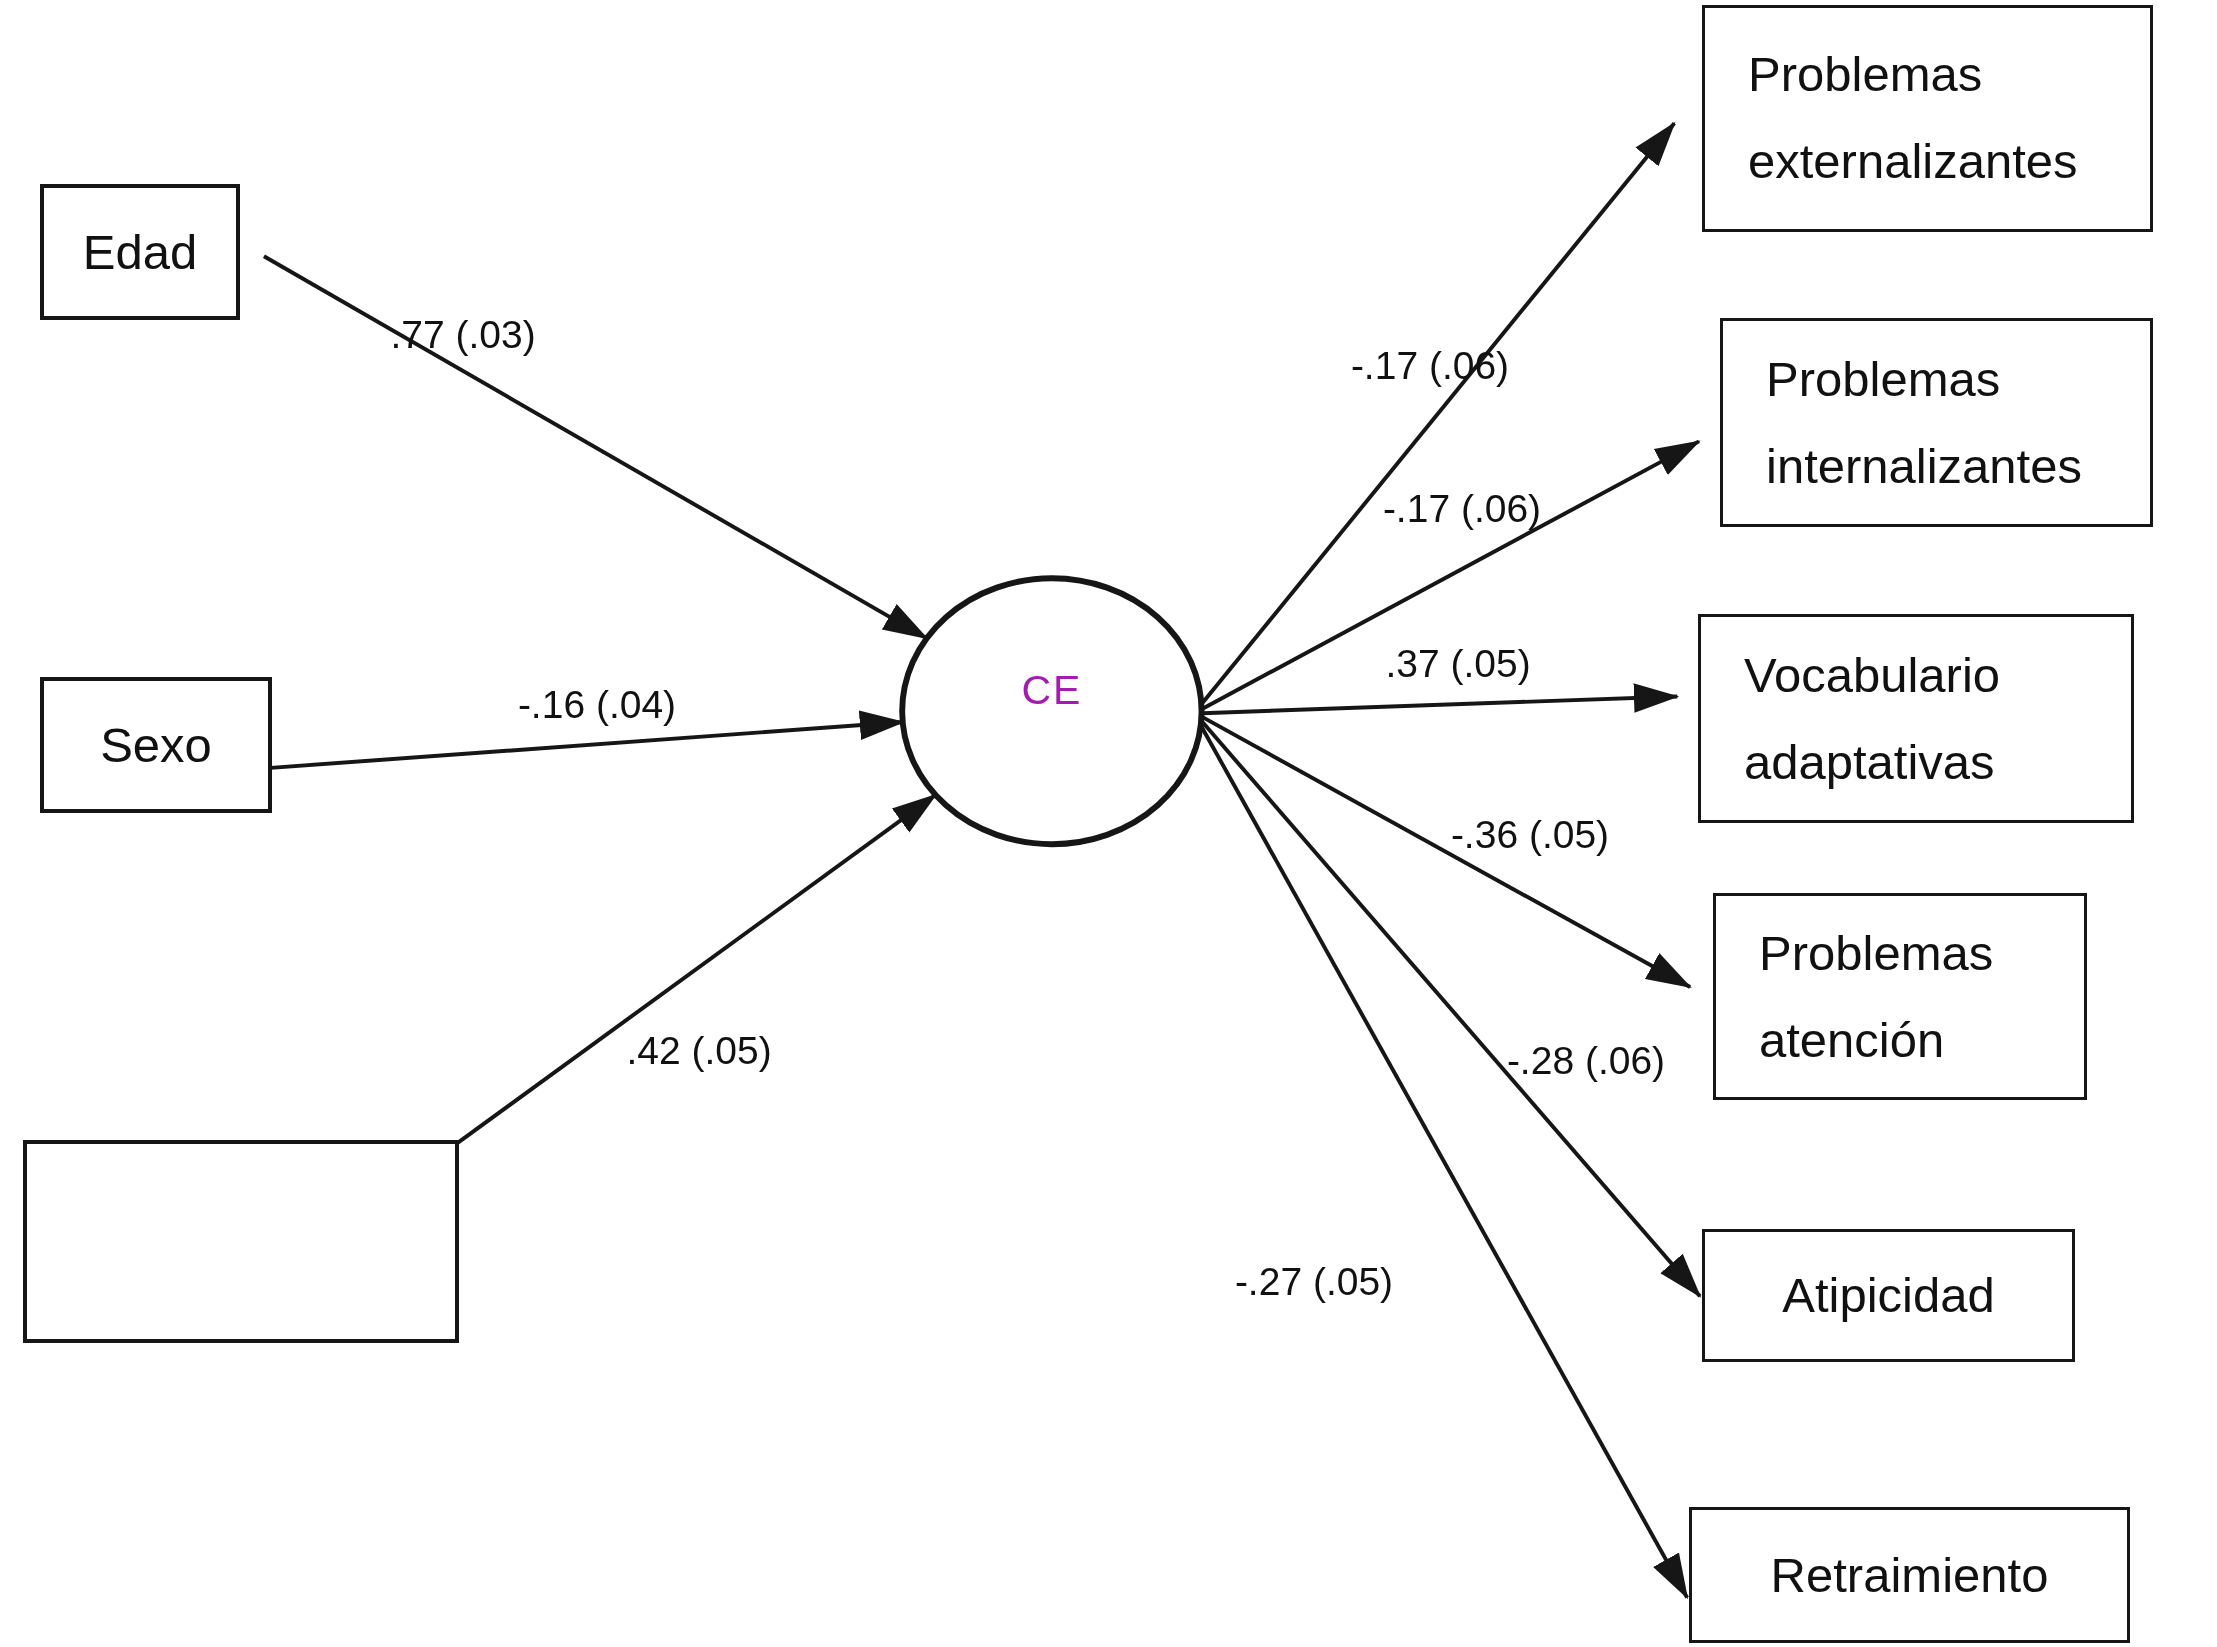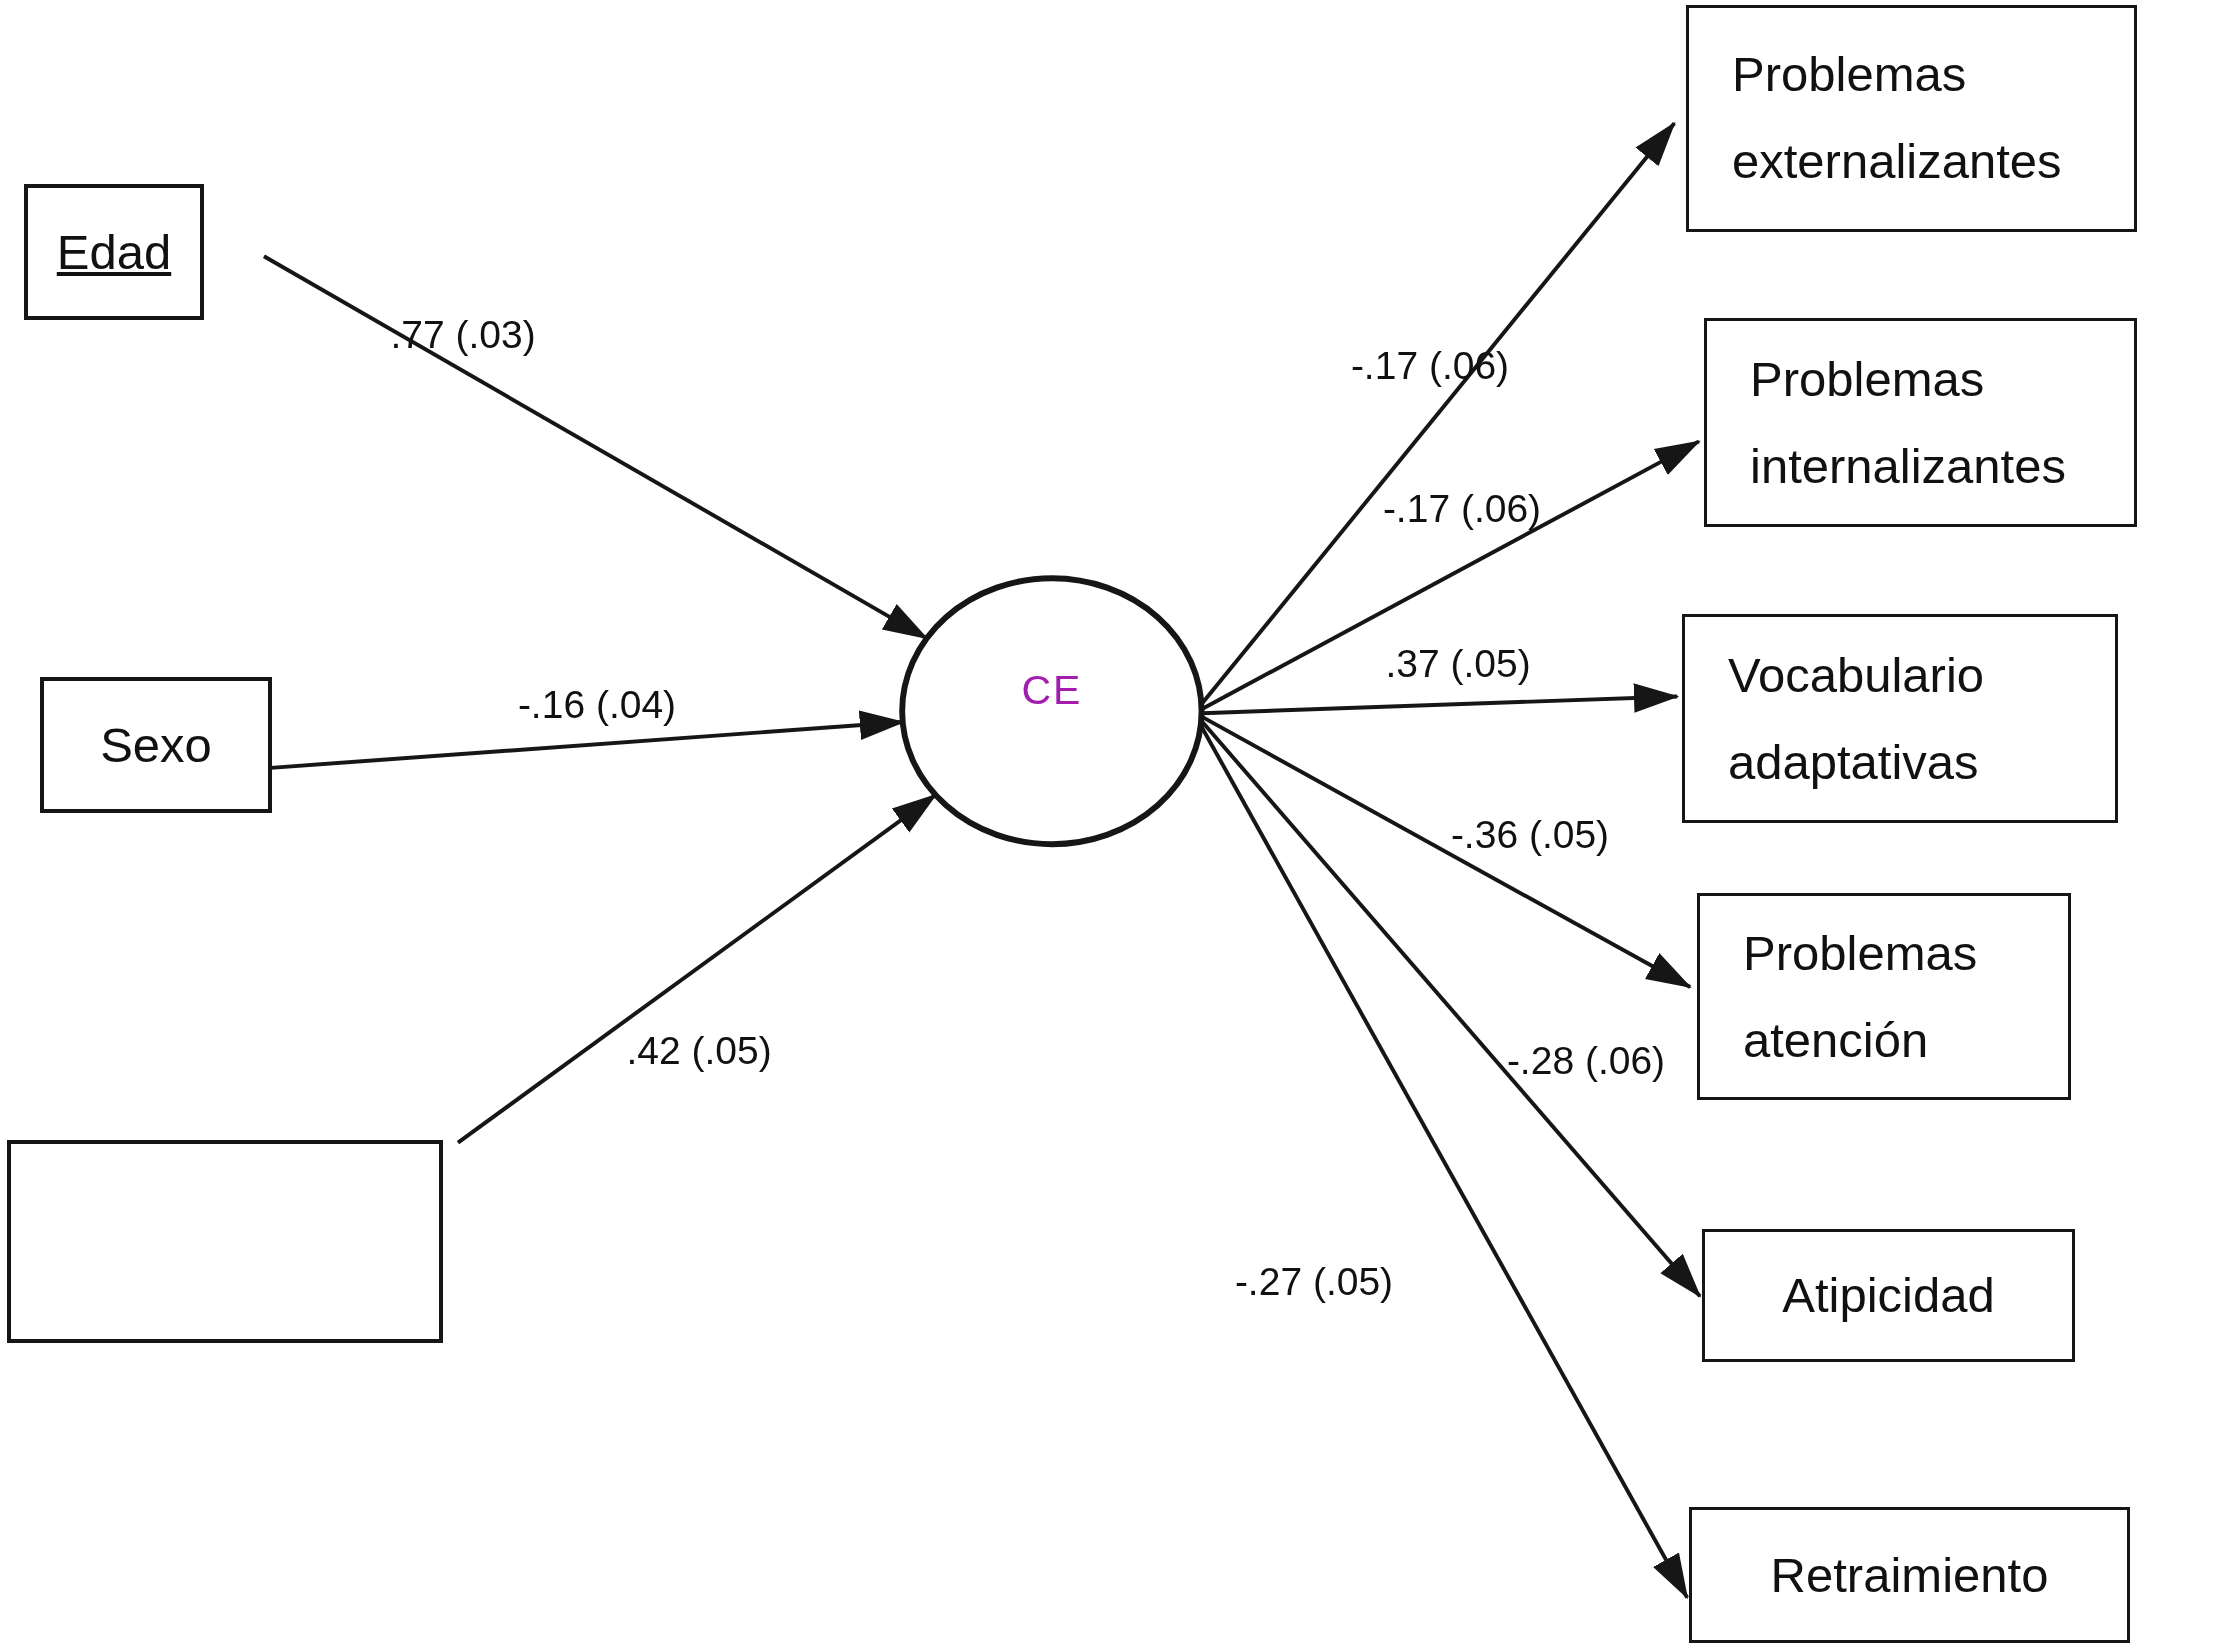--- a/index.html
+++ b/index.html
@@ -28,23 +28,23 @@
     border: 3.9px solid #161616;
     background: #ffffff;
     display: flex;
     flex-direction: column;
     justify-content: center;
     font-size: 49px;
     line-height: 87px;
     color: #111111;
   }
   .node.center { align-items: center; text-align: center; }
-  .node.left   { align-items: flex-start; padding-left: 43px; text-align: left; }
+  .node.left   { align-items: flex-start; padding-left: 43px; text-align: left; margin-left: 16px; }
 
-  .b-edad  { left: 24px;   top: 184px;  width: 180px; height: 136px; border-width: 4.9px; text-decoration: underline; }
+  .b-edad  { left: 40px;   top: 184px;  width: 200px; height: 136px; border-width: 4.9px; }
   .b-sexo  { left: 40px;   top: 677px;  width: 232px; height: 136px; border-width: 4.9px; }
   .b-vocab { left: 6.9px;    top: 1140px; width: 436px; height: 203px; border-width: 4.9px;
              padding-left: 27.6px; line-height: 91px; }
   .b-ext   { left: 1686px; top: 4.9px;    width: 451px; height: 227px; }
   .b-int   { left: 1704px; top: 318px;  width: 433px; height: 209px; }
   .b-hab   { left: 1682px; top: 614px;  width: 436px; height: 209px; }
   .b-ate   { left: 1697px; top: 893px;  width: 374px; height: 207px; }
   .b-ati   { left: 1702px; top: 1229px; width: 373px; height: 133px; }
   .b-ret   { left: 1689px; top: 1507px; width: 441px; height: 136px; }
 

